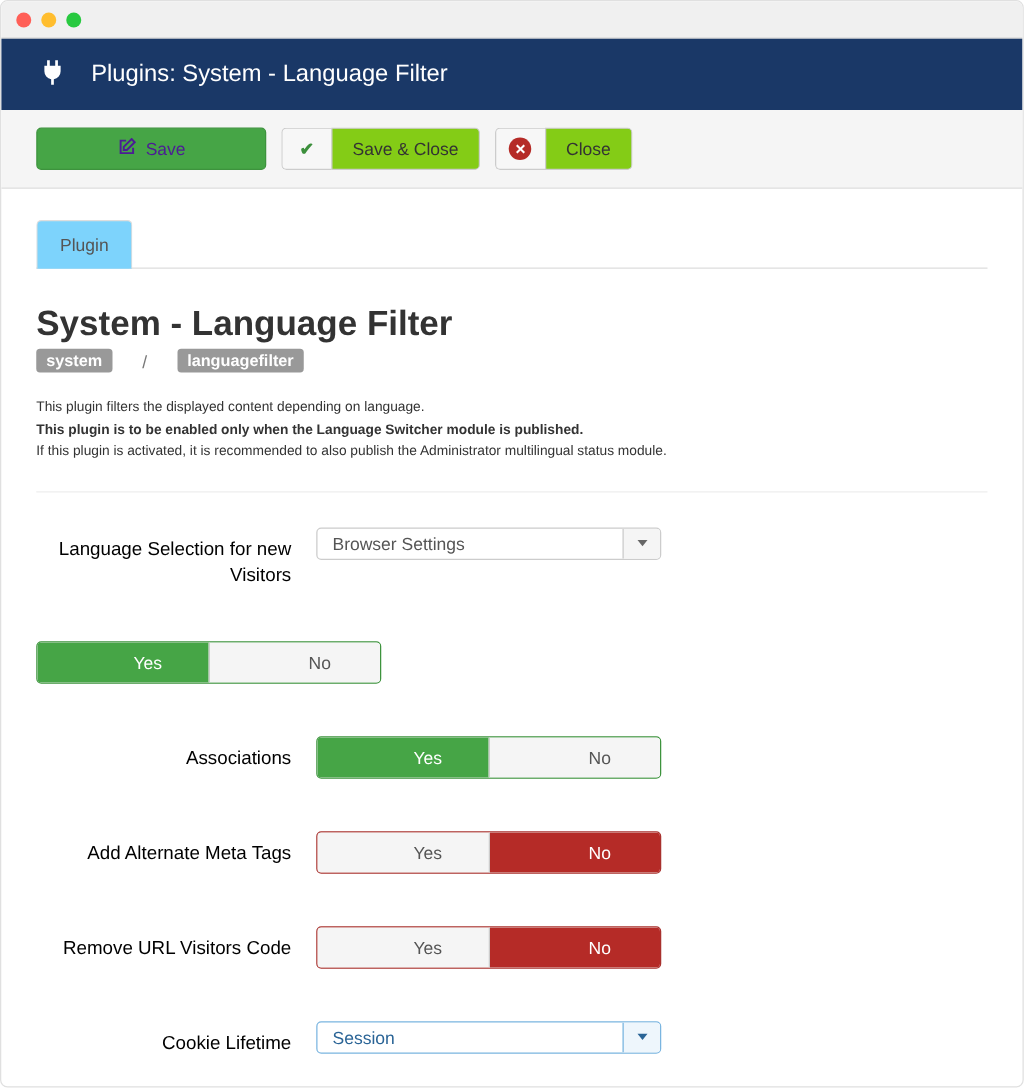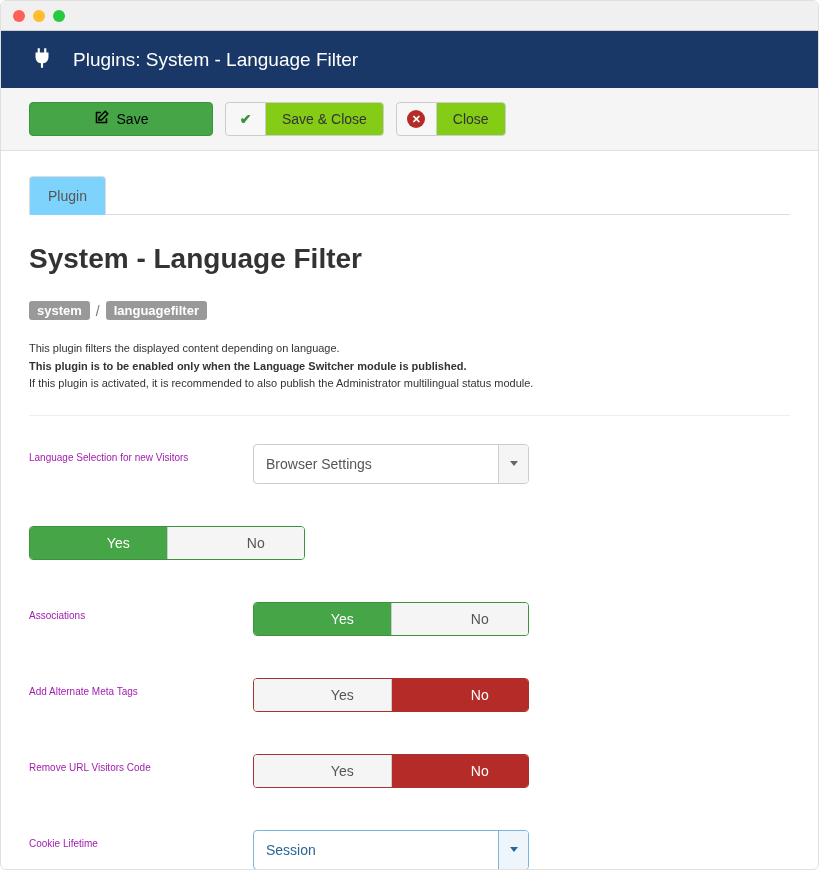--- a/index.html
+++ b/index.html
@@ -57,21 +57,21 @@
       border: 1px solid #ccc;
       background: #fff;
       border-radius: 4px;
       cursor: pointer;
       font-size: 14px;
       color: #333;
     }
     .btn-save {
       background: #46a546;
       border-color: #3d933d;
-      color: #000000;
+      color: #4c1d95;
       padding: 7px 0;
       width: 184px;
       justify-content: center;
       gap: 8px;
       font-weight: 500;
     }
     .btn-split {
       display: inline-flex;
       overflow: hidden;
       border-radius: 4px;
@@ -124,27 +124,27 @@
       border-radius: 4px 4px 0 0;
       background: #7dd3fc;
       color: #555;
       position: relative;
       top: 1px;
       cursor: pointer;
     }
     .page-title {
       font-size: 28px;
       font-weight: 700;
-      margin-bottom: 26px;
+      margin-bottom: 4px;
       color: #333;
     }
     .badges {
       display: flex;
       align-items: center;
-      gap: 6px;
+      gap: 24px;
       margin-bottom: 20px;
     }
     .badge {
       background: #999;
       color: #fff;
       padding: 2px 8px;
       border-radius: 3px;
       font-size: 13px;
       font-weight: 600;
     }
@@ -153,33 +153,34 @@
     .desc strong { font-weight: 700; }
     hr { border: none; border-top: 1px solid #eee; margin: 22px 0 28px; }
     .form-row {
       display: flex;
       align-items: flex-start;
       margin-bottom: 42px;
     }
     .form-label {
       width: 224px;
       padding-top: 7px;
-      color: #a21caf;
-      font-size: 10px;
+      color: #000000;
+      font-size: 15px;
       line-height: 1.4;
       padding-right: 20px;
+      text-align: right;
     }
     .form-control { flex: 0 0 276px; }
     
     .select {
       display: flex;
       border: 1px solid #ccc;
       border-radius: 4px;
       overflow: hidden;
-      height: 40px;
+      height: 26px;
       background: #fff;
       cursor: pointer;
     }
     .select.accent { border-color: #7ab5e0; }
     .select .value {
       flex: 1;
       padding: 0 12px;
       display: flex;
       align-items: center;
       color: #555;

